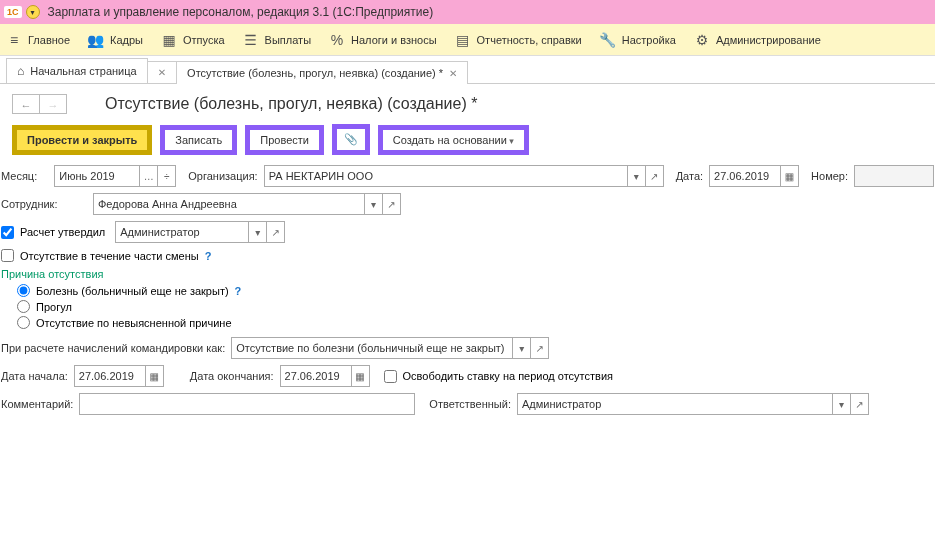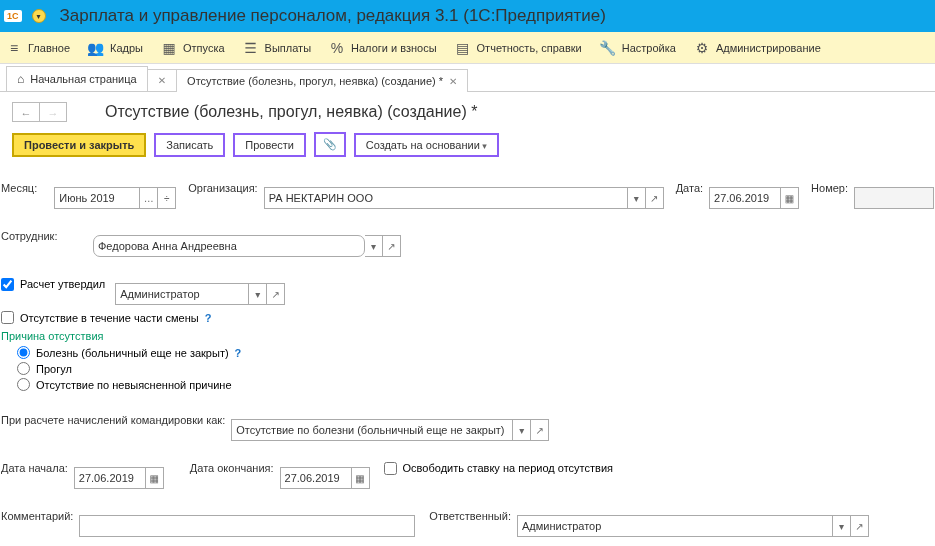--- a/index.html
+++ b/index.html
@@ -1,50 +1,50 @@
 <!DOCTYPE html>
 <html><head>
 <meta charset="utf-8">
 <style>
 * { box-sizing: border-box; margin: 0; padding: 0; font-family: Arial, sans-serif; font-size: 11px; }
 body { background: #fff; width: 935px; height: 546px; overflow: hidden; }
 
-.titlebar { background: #0ea5e9; height: 32px; display: flex; align-items: center; padding: 0 4px; gap: 10px; }
+.titlebar { background: #f9a8d4; height: 24px; display: flex; align-items: center; padding: 0 4px; gap: 4px; }
 .titlebar .logo { background: #fff; color: #d70; font-weight: bold; font-size: 9px; padding: 1px 3px; border-radius: 2px; }
 .titlebar .dd { width: 14px; height: 14px; background: #fdda4e; border: 1px solid #c0a020; border-radius: 7px; display: flex; align-items: center; justify-content: center; font-size: 8px; color: #333; }
-.titlebar .title { font-size: 17px; color: #333; padding-left: 4px; }
+.titlebar .title { font-size: 12px; color: #333; padding-left: 4px; }
 
 .menubar { background: #fef7c6; height: 32px; display: flex; align-items: center; border-bottom: 1px solid #ddd; padding: 0 6px; gap: 18px; }
 .menubar .item { display: flex; align-items: center; gap: 6px; color: #333; cursor: pointer; }
 .menubar .icon { width: 16px; height: 16px; display: flex; align-items: center; justify-content: center; color: #555; font-size: 14px; }
 
 .tabbar { height: 28px; display: flex; align-items: flex-end; border-bottom: 1px solid #ccc; background: #fff; padding-left: 6px; }
 .tab { display: flex; align-items: center; gap: 6px; padding: 5px 10px; border: 1px solid #ccc; border-bottom: none; background: #fff; margin-right: -1px; cursor: pointer; color: #333; }
 .tab.home .hicon { font-size: 12px; color: #444; }
 .tab .close { color: #888; font-size: 10px; cursor: pointer; }
 .tab.active { position: relative; top: 1px; }
 
 .navrow { display: flex; align-items: center; gap: 8px; padding: 10px 12px 6px 12px; }
 .navbtn { border: 1px solid #bbb; background: #fff; width: 28px; height: 20px; display: flex; align-items: center; justify-content: center; color: #888; cursor: pointer; }
 .navbtn + .navbtn { margin-left: -1px; }
 .page-title { font-size: 16px; font-weight: normal; color: #333; padding-left: 30px; }
 
 .toolbar { display: flex; align-items: center; gap: 8px; padding: 4px 12px 10px 12px; }
-.btn { border: 2px solid #8b5cf6; background: #fff; padding: 4px 10px; cursor: pointer; color: #333; }
+.btn { border: 5px solid #8b5cf6; background: #fff; padding: 4px 10px; cursor: pointer; color: #333; }
 .btn.primary { background: #ffe14d; border-color: #c7a600; font-weight: bold; }
 .btn.icon-only { padding: 4px 7px; }
 .btn.dd::after { content: " ▾"; color: #666; font-size: 9px; }
 
 .form { padding: 0 1px; }
 .row { display: flex; align-items: center; gap: 6px; margin-bottom: 6px; flex-wrap: nowrap; }
 .lbl { color: #333; white-space: nowrap; }
 .lbl.w1 { width: 86px; }
 .lbl.w2 { width: 86px; }
 
-.fld { display: flex; align-items: stretch; margin-top: 20px; }
+.fld { display: flex; align-items: stretch; }
 .fld input { border: 1px solid #aaa; padding: 3px 4px; height: 22px; background: #fff; color: #333; }
 .fld .fbtn { border: 1px solid #aaa; border-left: none; background: #fff; width: 18px; display: flex; align-items: center; justify-content: center; color: #666; cursor: pointer; font-size: 10px; }
 .fld .fbtn + .fbtn { border-left: none; }
 
 .chk { display: flex; align-items: center; gap: 6px; }
 .chk input { width: 13px; height: 13px; }
 
 .section-title { color: #009966; margin: 4px 0 4px 0; }
 .radio { display: flex; align-items: center; gap: 6px; margin: 3px 16px; }
 .radio input { width: 13px; height: 13px; }
@@ -147,21 +147,21 @@
     </div>
     <span class="lbl" style="margin-left:6px;">Номер:</span>
     <div class="fld">
       <input style="width: 80px; background: rgb(244, 244, 244);" readonly="" value="">
     </div>
   </div>
 
   <div class="row">
     <span class="lbl w2">Сотрудник:</span>
     <div class="fld">
-      <input style="width: 272px; border-radius: 7px;" value="Федорова Анна Андреевна">
+      <input style="width: 272px;" value="Федорова Анна Андреевна">
       <span class="fbtn">▾</span>
       <span class="fbtn">↗</span>
     </div>
   </div>
 
   <div class="row">
     <div class="chk">
       <input type="checkbox" checked="" style="">
       <span>Расчет утвердил</span>
     </div>

